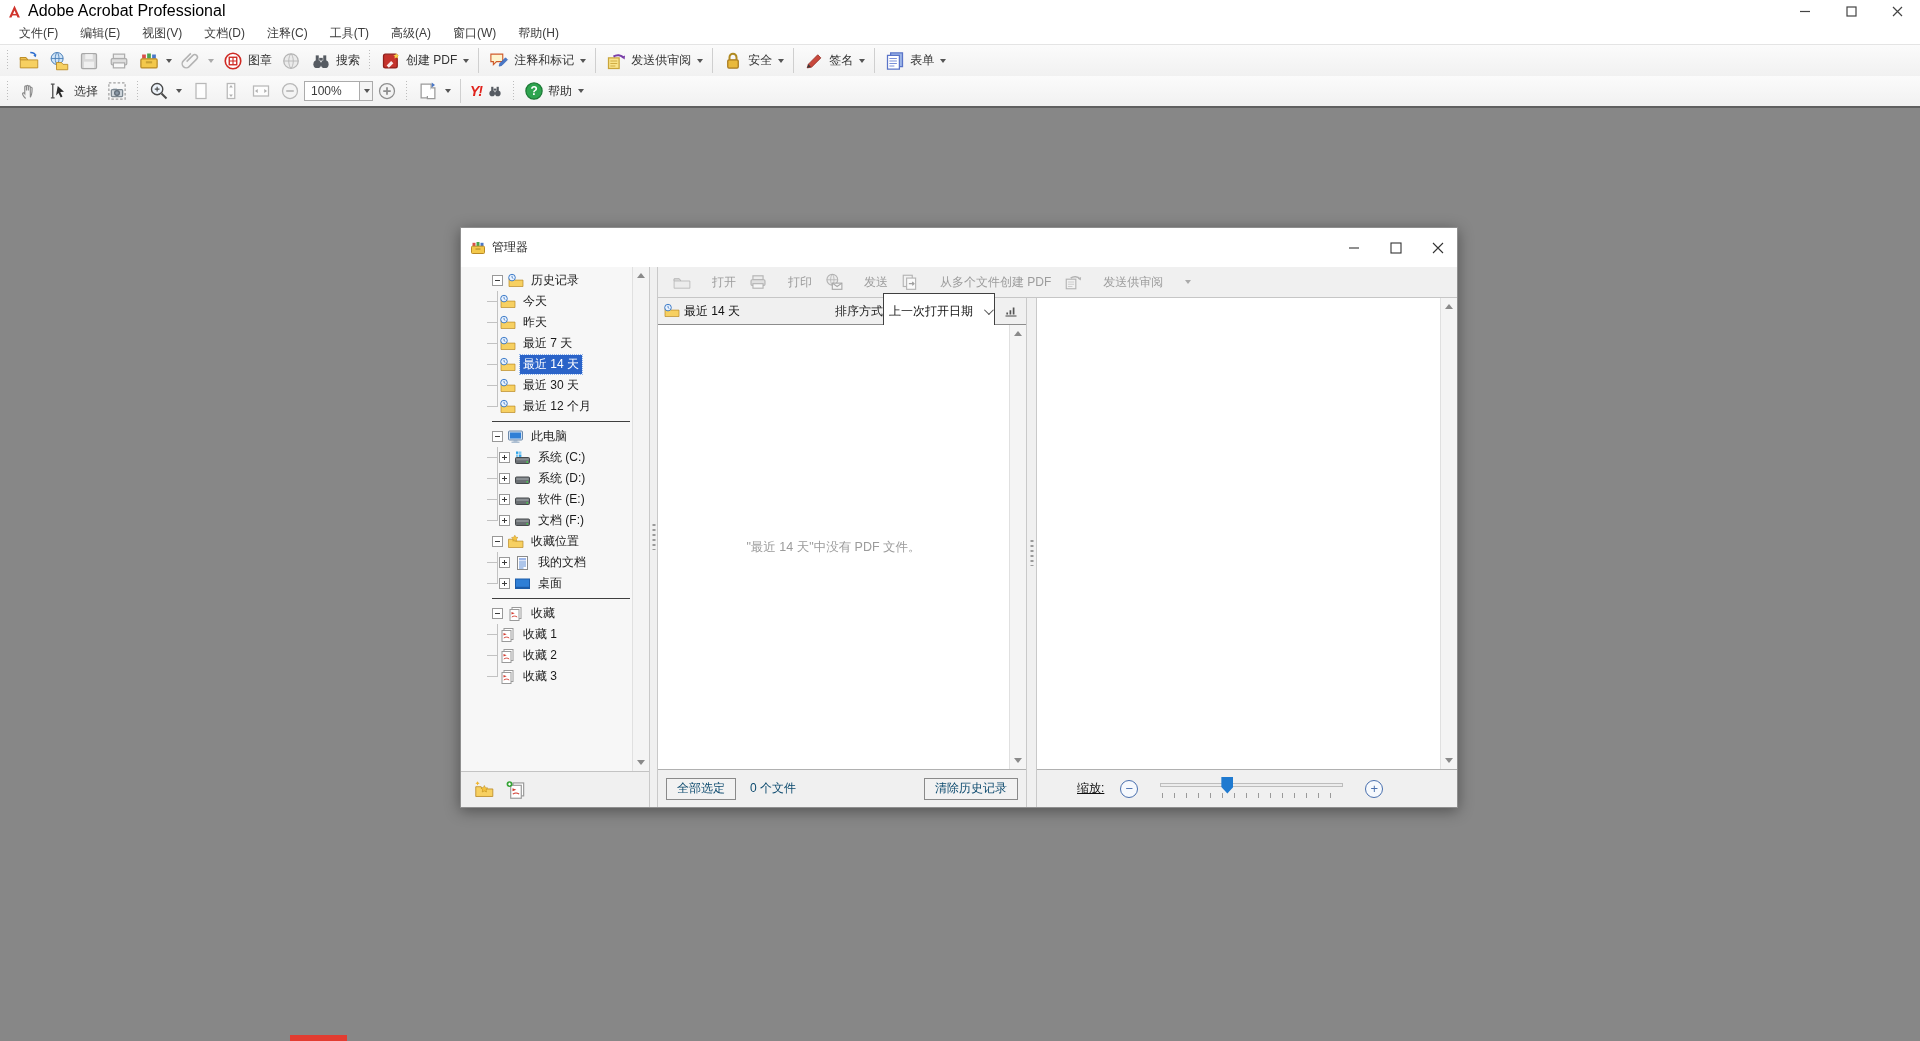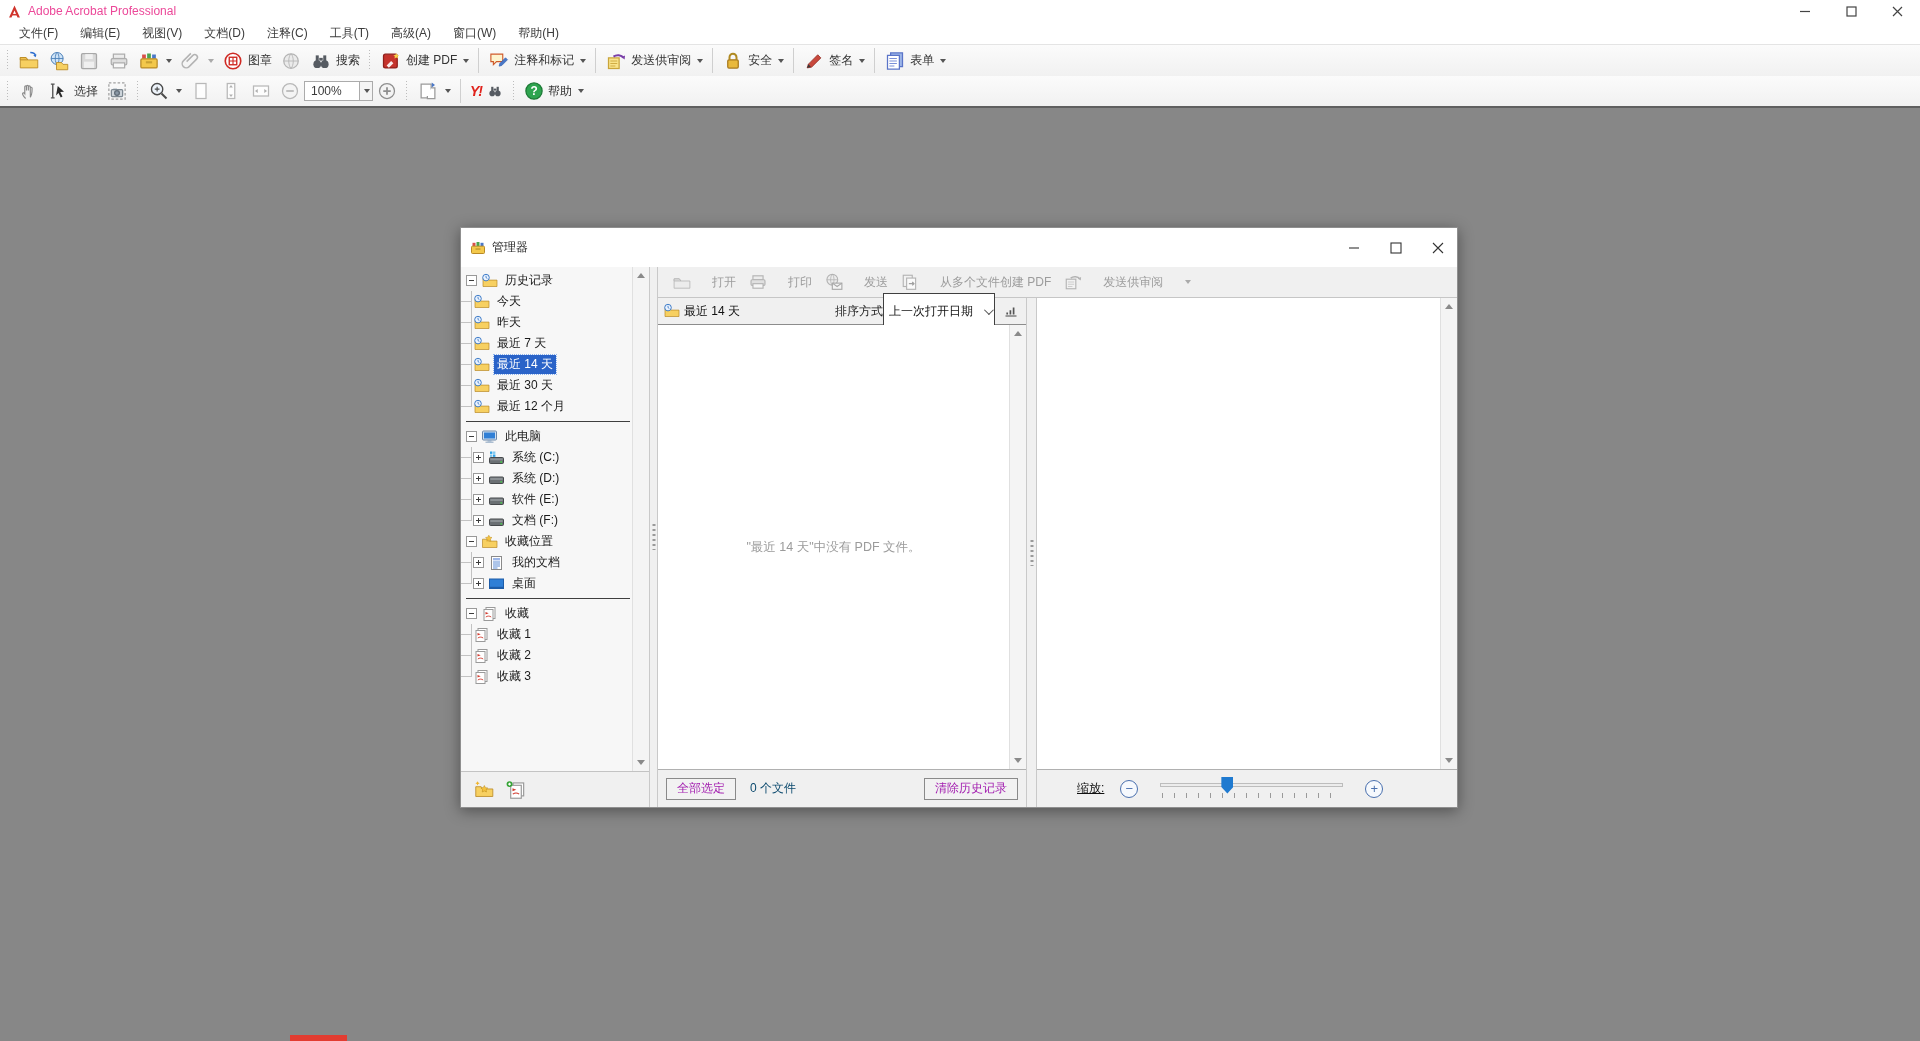--- a/index.html
+++ b/index.html
@@ -2,21 +2,21 @@
 <html><head>
 <meta charset="utf-8">
 <style>
   * { margin:0; padding:0; box-sizing:border-box; }
   html,body { width:1920px; height:1041px; overflow:hidden; }
   body { font-family:"Liberation Sans","DejaVu Sans",sans-serif; font-size:12px; color:#2b2b2b; background:#878787; position:relative; }
 
   
   .titlebar { height:22px; background:#ffffff; display:flex; align-items:center; }
   .app-ico { width:15px; height:15px; margin:0 6px 0 7px; }
-  .app-title { color:#ec4899; font-size:12px; }
+  .app-title { color:#000000; font-size:16px; }
   .win-controls { margin-left:auto; display:flex; height:100%; }
   .win-btn { width:46px; height:100%; display:flex; align-items:center; justify-content:center; }
   .menubar { height:22px; background:#ffffff; display:flex; align-items:center; padding-left:8px; }
   .menu-item { padding:2px 11px; color:#3c3c3c; }
   .toolbar { background:linear-gradient(#fbfbfb,#f1f1f1); display:flex; align-items:center; padding:0 2px; }
   .toolbar1 { height:32px; border-top:1px solid #e4e4e4; }
   .toolbar2 { height:32px; border-bottom:2px solid #5f5f5f; }
   .grip { width:4px; align-self:stretch; margin:5px 4px; background:repeating-linear-gradient(to bottom,#bdbdbd 0 1px,transparent 1px 3px); background-size:1px 100%; background-repeat:repeat-y; background-position:1px 0; }
   .sep { width:1px; align-self:stretch; margin:3px 5px; background:#cfcfcf; }
   .tb-btn { display:flex; align-items:center; gap:4px; padding:2px 4px; height:26px; }
@@ -37,21 +37,21 @@
   .dlg-titlebar { height:39px; background:#ffffff; display:flex; align-items:center; flex:0 0 auto; }
   .dlg-titlebar svg { margin:0 6px 0 9px; }
   .dlg-title { font-size:12px; color:#1f1f1f; }
   .dlg-controls { margin-left:auto; display:flex; height:100%; }
   .dlg-btn { width:42px; height:100%; display:flex; align-items:center; justify-content:center; }
   .dlg-body { flex:1; display:flex; min-height:0; }
 
   
   .left-panel { width:188px; flex:0 0 auto; display:flex; flex-direction:column; background:#f7f7f7; }
   .tree-wrap { flex:1; display:flex; min-height:0; }
-  .tree { flex:1; padding:3px 0 0 5px; overflow:hidden; }
+  .tree { flex:1; padding:3px 0 0 5px; overflow:hidden;margin-left:26px; }
   .tree-row { height:21px; display:flex; align-items:center; gap:4px; position:relative; white-space:nowrap; }
   .tree-row .tlabel { padding:1px 3px; color:#1a1a1a; }
   .tree-row.selected .tlabel { background:#2a63c8; color:#fff; outline:1px dotted #8fb4ee; }
   .expander { width:11px; height:11px; border:1px solid #999; background:#fff; position:relative; flex:0 0 auto; }
   .expander::before { content:''; position:absolute; left:2px; right:2px; top:4px; border-top:1px solid #3c3c3c; }
   .expander.plus::after { content:''; position:absolute; top:2px; bottom:2px; left:4px; border-left:1px solid #3c3c3c; }
   .tree-children { margin-left:5px; padding-left:2px; position:relative; }
   .tree-children::before { content:''; position:absolute; left:0; top:0; bottom:10px; border-left:1px solid #c2c2c2; }
   .tree-children .tree-row::before { content:''; position:absolute; left:-13px; top:10px; width:12px; border-top:1px solid #c2c2c2; }
   .tree-sep { border-top:1px solid #3f3f3f; margin:4px 2px 4px 0; }
@@ -81,21 +81,21 @@
   .sort-label { color:#222; }
   .sort-combo { width:112px; height:36px; border:1px solid #404040; background:#fff; display:flex; align-items:center; padding:0 3px 0 5px; }
   .sort-combo .sc-val { flex:1; color:#111; white-space:nowrap; overflow:hidden; }
   .chev { width:7px; height:7px; border-right:1.4px solid #555; border-bottom:1.4px solid #555; transform:rotate(45deg) translateY(-2px); }
   .sort-dir-btn { width:22px; height:20px; margin-left:5px; display:flex; align-items:center; justify-content:center; }
   .mid-list { flex:1; background:#ffffff; display:flex; min-height:0; position:relative; }
   .empty-area { flex:1; display:flex; align-items:center; justify-content:center; }
   .empty-msg { color:#9b9b9b; font-size:12.5px; }
   .mid-footer, .prev-footer { height:38px; flex:0 0 auto; border-top:1px solid #b0b0b0; background:#f0f0f0; display:flex; align-items:center; }
   .mid-footer { padding:0 8px; }
-  .btn { height:22px; padding:0 10px; background:#f2f2f2; border:1px solid #8a8a8a; display:flex; align-items:center; color:#a21caf; }
+  .btn { height:22px; padding:0 10px; background:#f2f2f2; border:1px solid #8a8a8a; display:flex; align-items:center; color:#0c4a6e; }
   .file-count { margin-left:14px; color:#0c4a6e;text-align:center; }
   .btn.clear { margin-left:auto; }
 
   
   .preview-panel { flex:1; display:flex; flex-direction:column; min-width:0; }
   .preview { flex:1; background:#ffffff; display:flex; min-height:0; }
   .preview-fill { flex:1; }
   .prev-footer { padding:0 14px 0 40px; gap:8px; }
   .zoom-label { color:#111; margin-right:8px;text-decoration:underline; }
   .zoom-circle { width:18px; height:18px; border-radius:50%; border:1.4px solid #4a70ae; color:#4a70ae; display:flex; align-items:center; justify-content:center; font-size:13px; line-height:1; background:#f6f9fd; }

